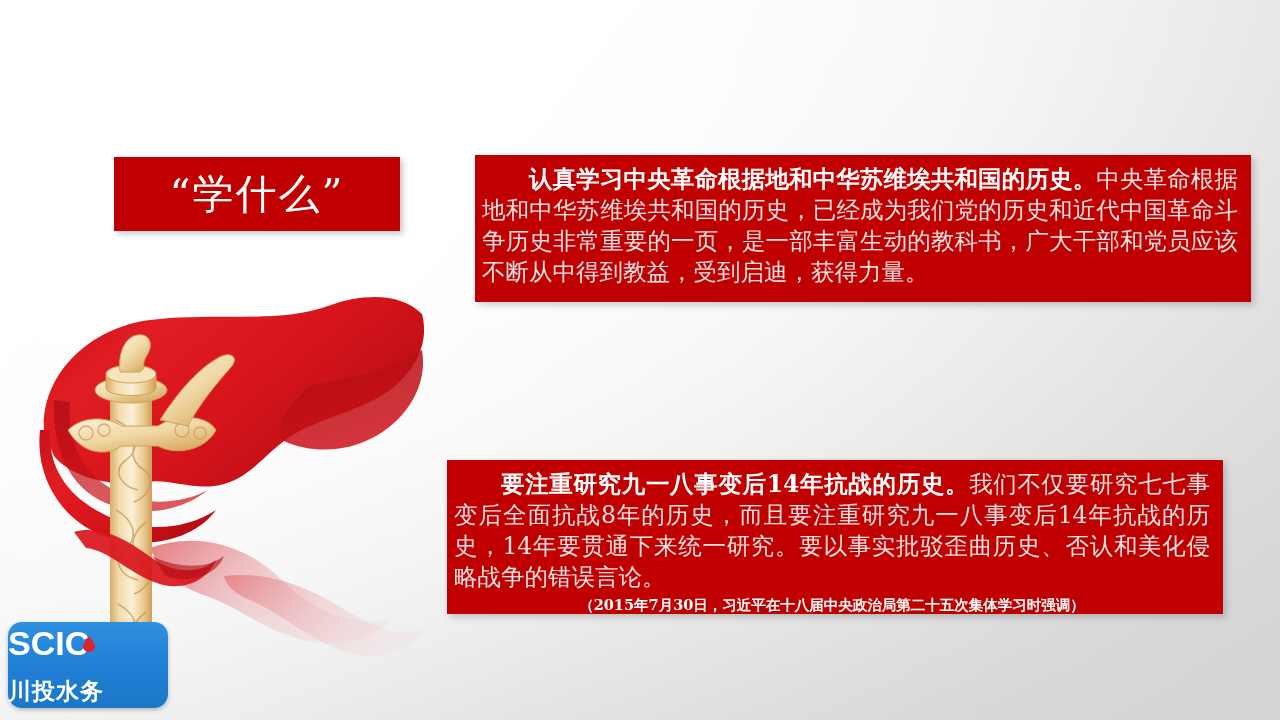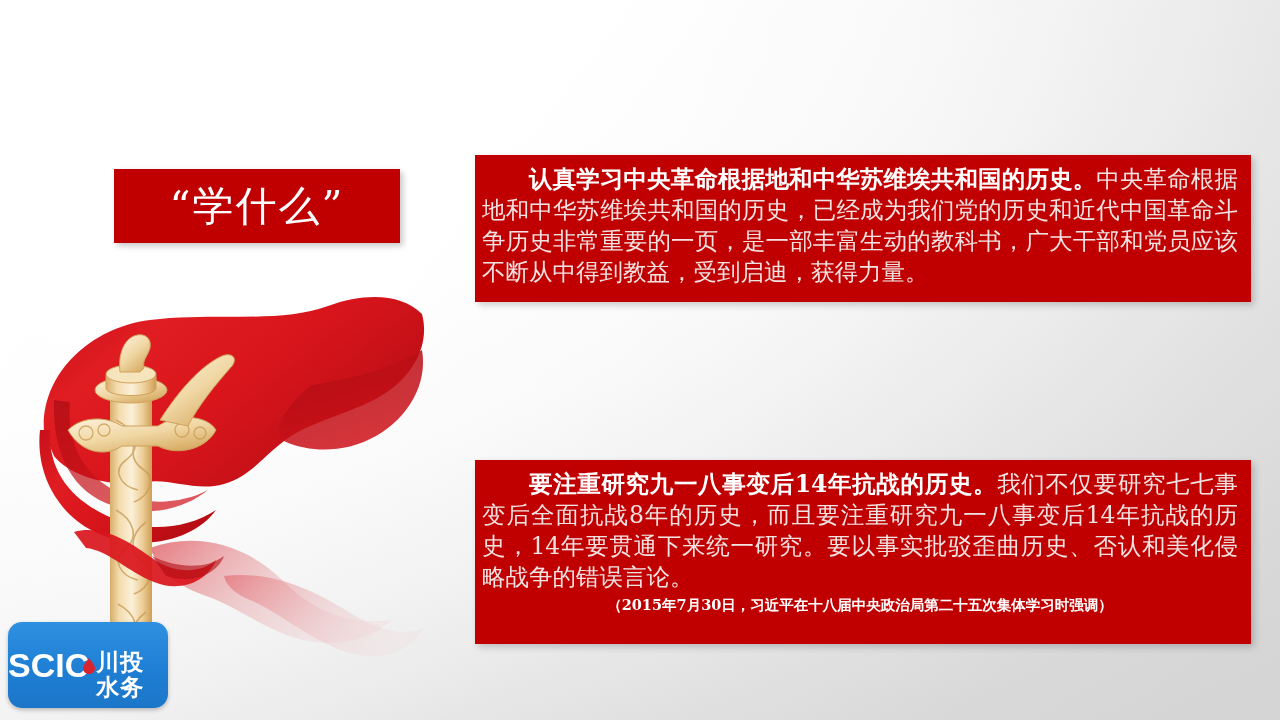--- a/index.html
+++ b/index.html
@@ -29,21 +29,21 @@
   .bg-gradient-2 {
     position: absolute;
     inset: 0;
     background: linear-gradient(128deg, rgba(255,255,255,0.95) 0%, rgba(255,255,255,0.55) 32%, rgba(233,233,233,0.25) 58%, rgba(214,214,214,0.45) 84%, rgba(212,212,212,0.6) 100%);
   }
 
   
   .title-box {
     position: absolute;
     left: 114px;
-    top: 169px;
+    top: 157px;
     width: 286px;
     height: 74px;
     background: #C00000;
     box-shadow: 3px 3px 6px rgba(0,0,0,0.22);
     display: flex;
     align-items: center;
     justify-content: center;
   }
   .title-text {
     color: #ffffff;
@@ -56,21 +56,21 @@
 
   
   .quote-box {
     position: absolute;
     background: #C00000;
     box-shadow: 3px 3px 7px rgba(0,0,0,0.20);
     box-sizing: border-box;
     padding: 9px 13px 4px 7px;
   }
   #quote-box-1 { left: 475px; top: 155px; width: 776px; height: 147px; }
-  #quote-box-2 { left: 475px; top: 460px; width: 776px; height: 184px; }
+  #quote-box-2 { left: 447px; top: 460px; width: 776px; height: 154px; }
 
   .quote-body {
     color: #f3e2e2;
     font-size: 23.5px;
     line-height: 31px;
     text-align: justify;
     text-justify: inter-ideograph;
     text-indent: 47px;
     font-family: "DejaVu Serif", "Liberation Serif", serif;
     margin: 0;
@@ -106,21 +106,22 @@
   .logo {
     position: absolute;
     left: 8px;
     top: 622px;
     width: 160px;
     height: 86px;
     background: linear-gradient(180deg, #2f8fe0 0%, #1f7fd4 55%, #1b76c8 100%);
     border-radius: 14px;
     box-shadow: 0 2px 4px rgba(0,0,0,0.25);
     display: flex;
-    align-items: center;
+    flex-direction: column;
+    align-items: flex-start;
     justify-content: center;
   }
   .logo-top {
     display: flex;
     align-items: flex-start;
     line-height: 1;
   }
   .logo-scic {
     color: #ffffff;
     font-size: 34px;

